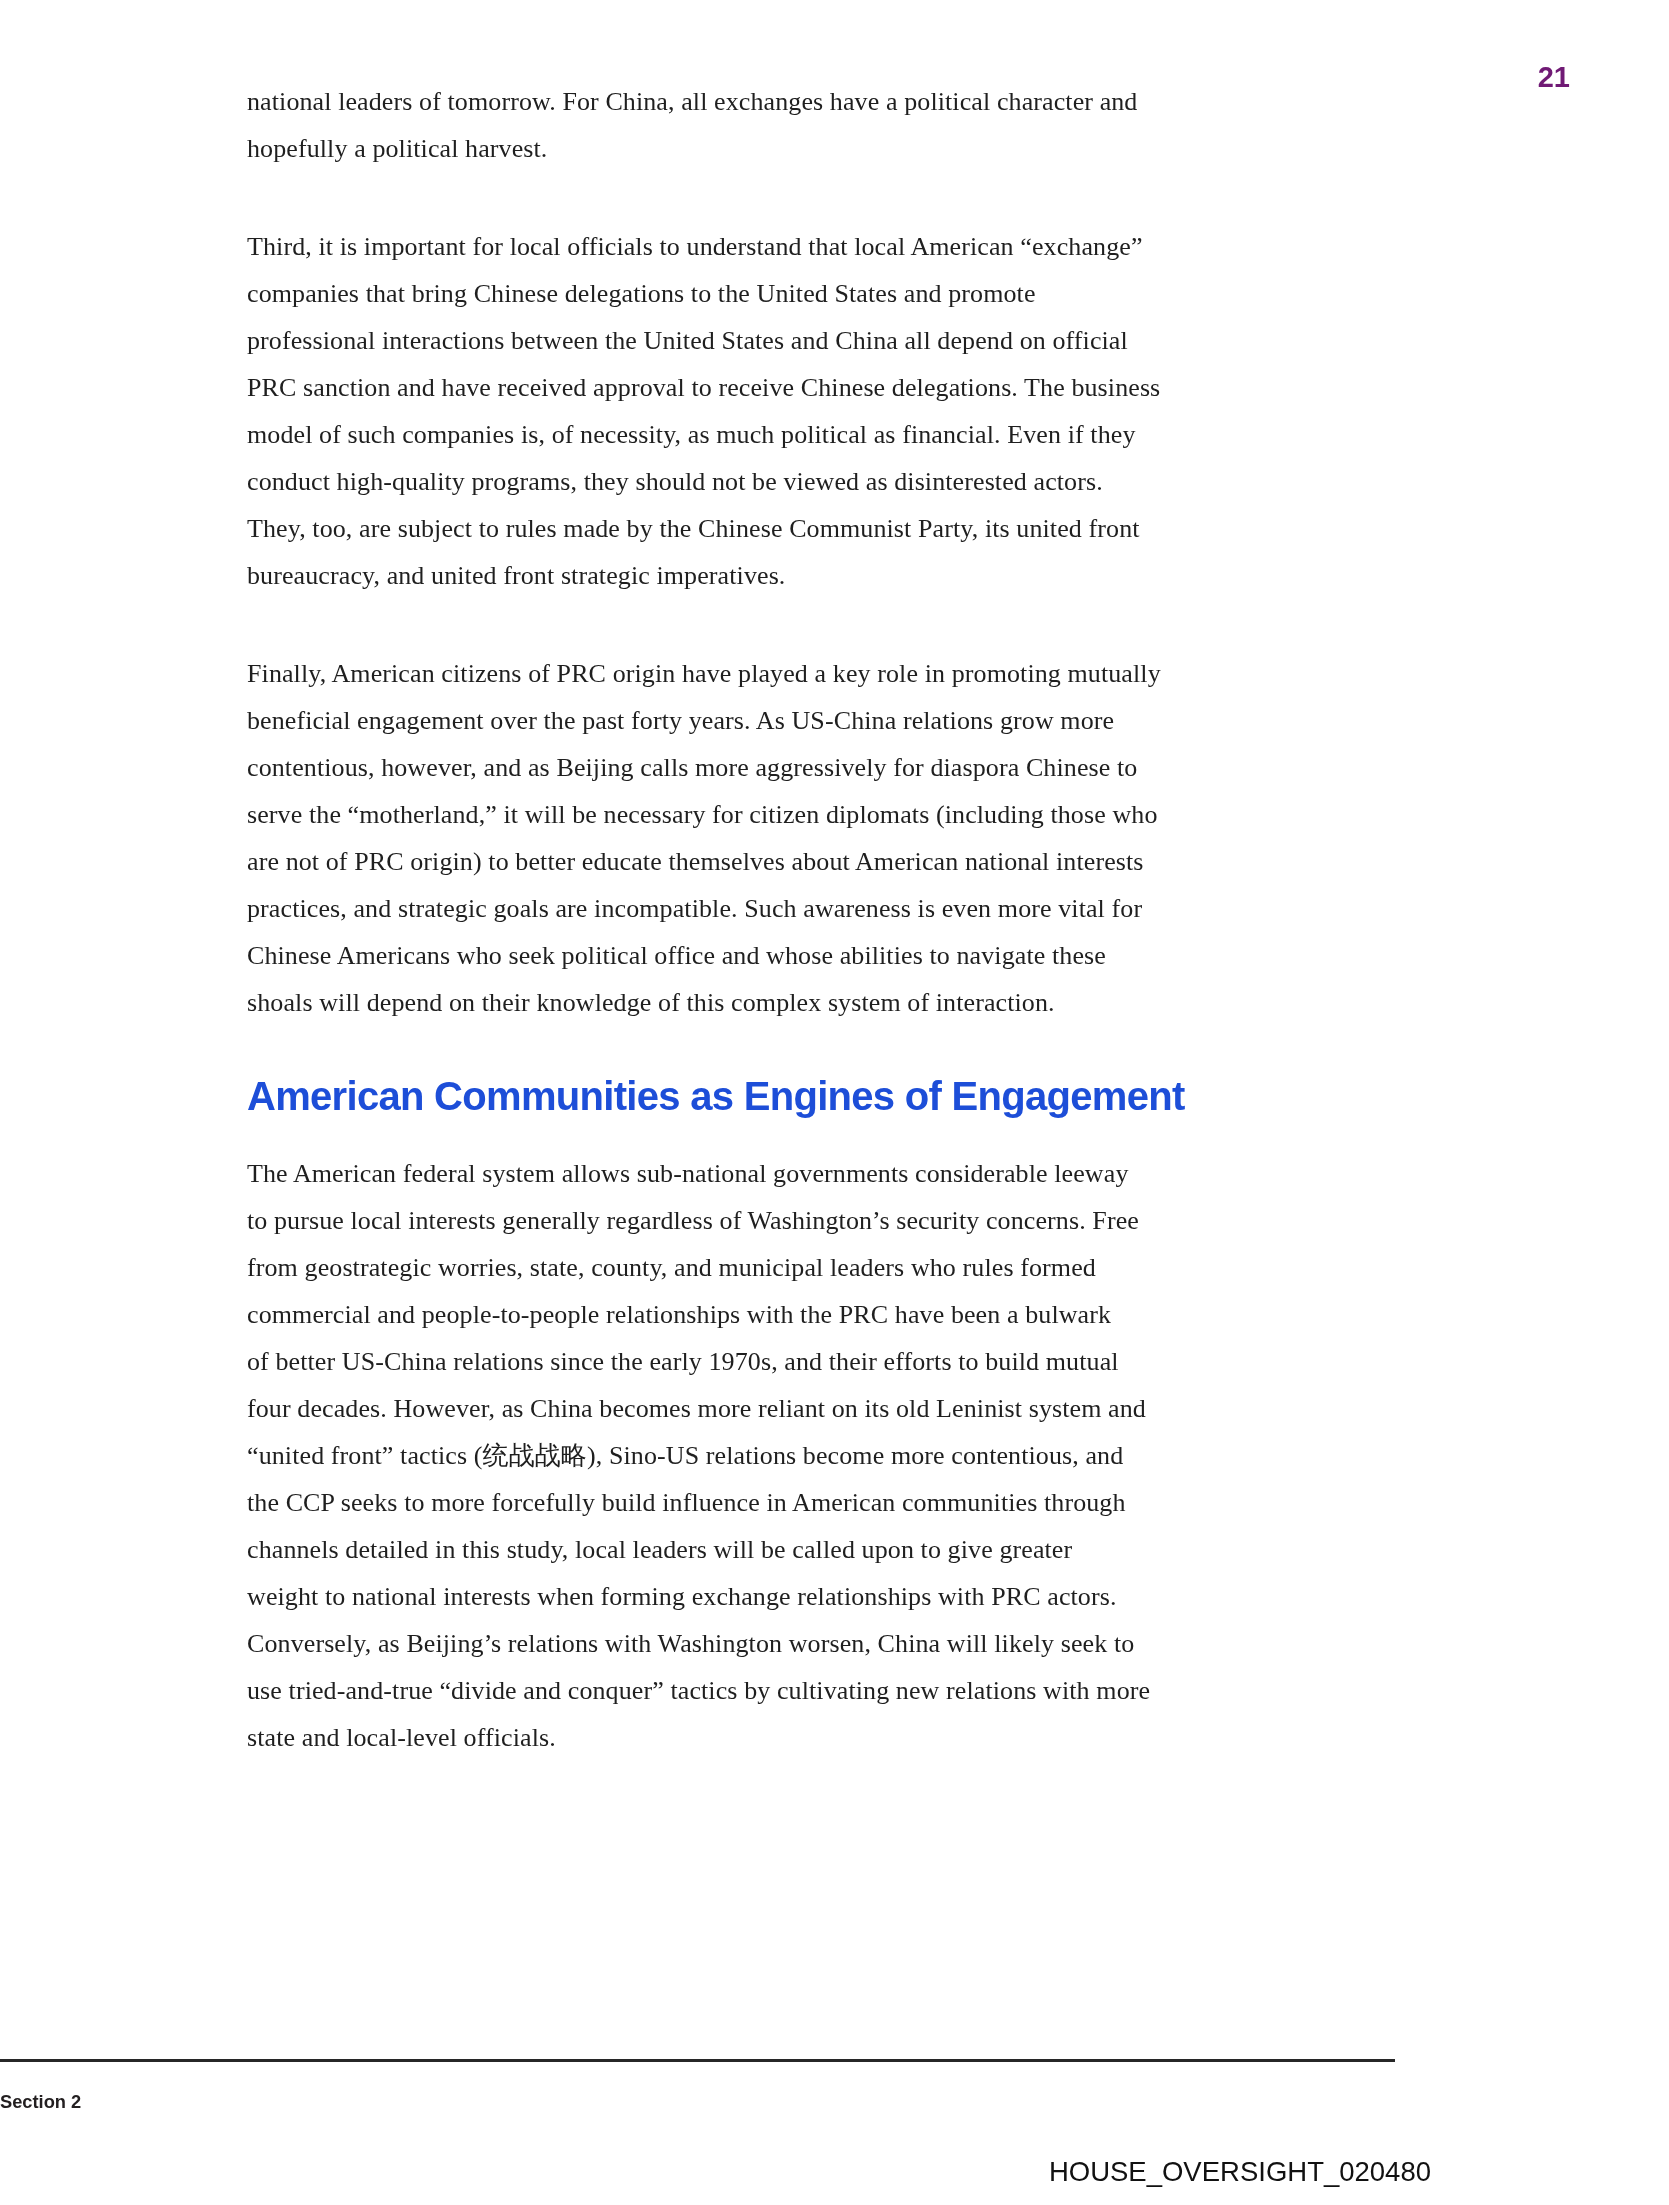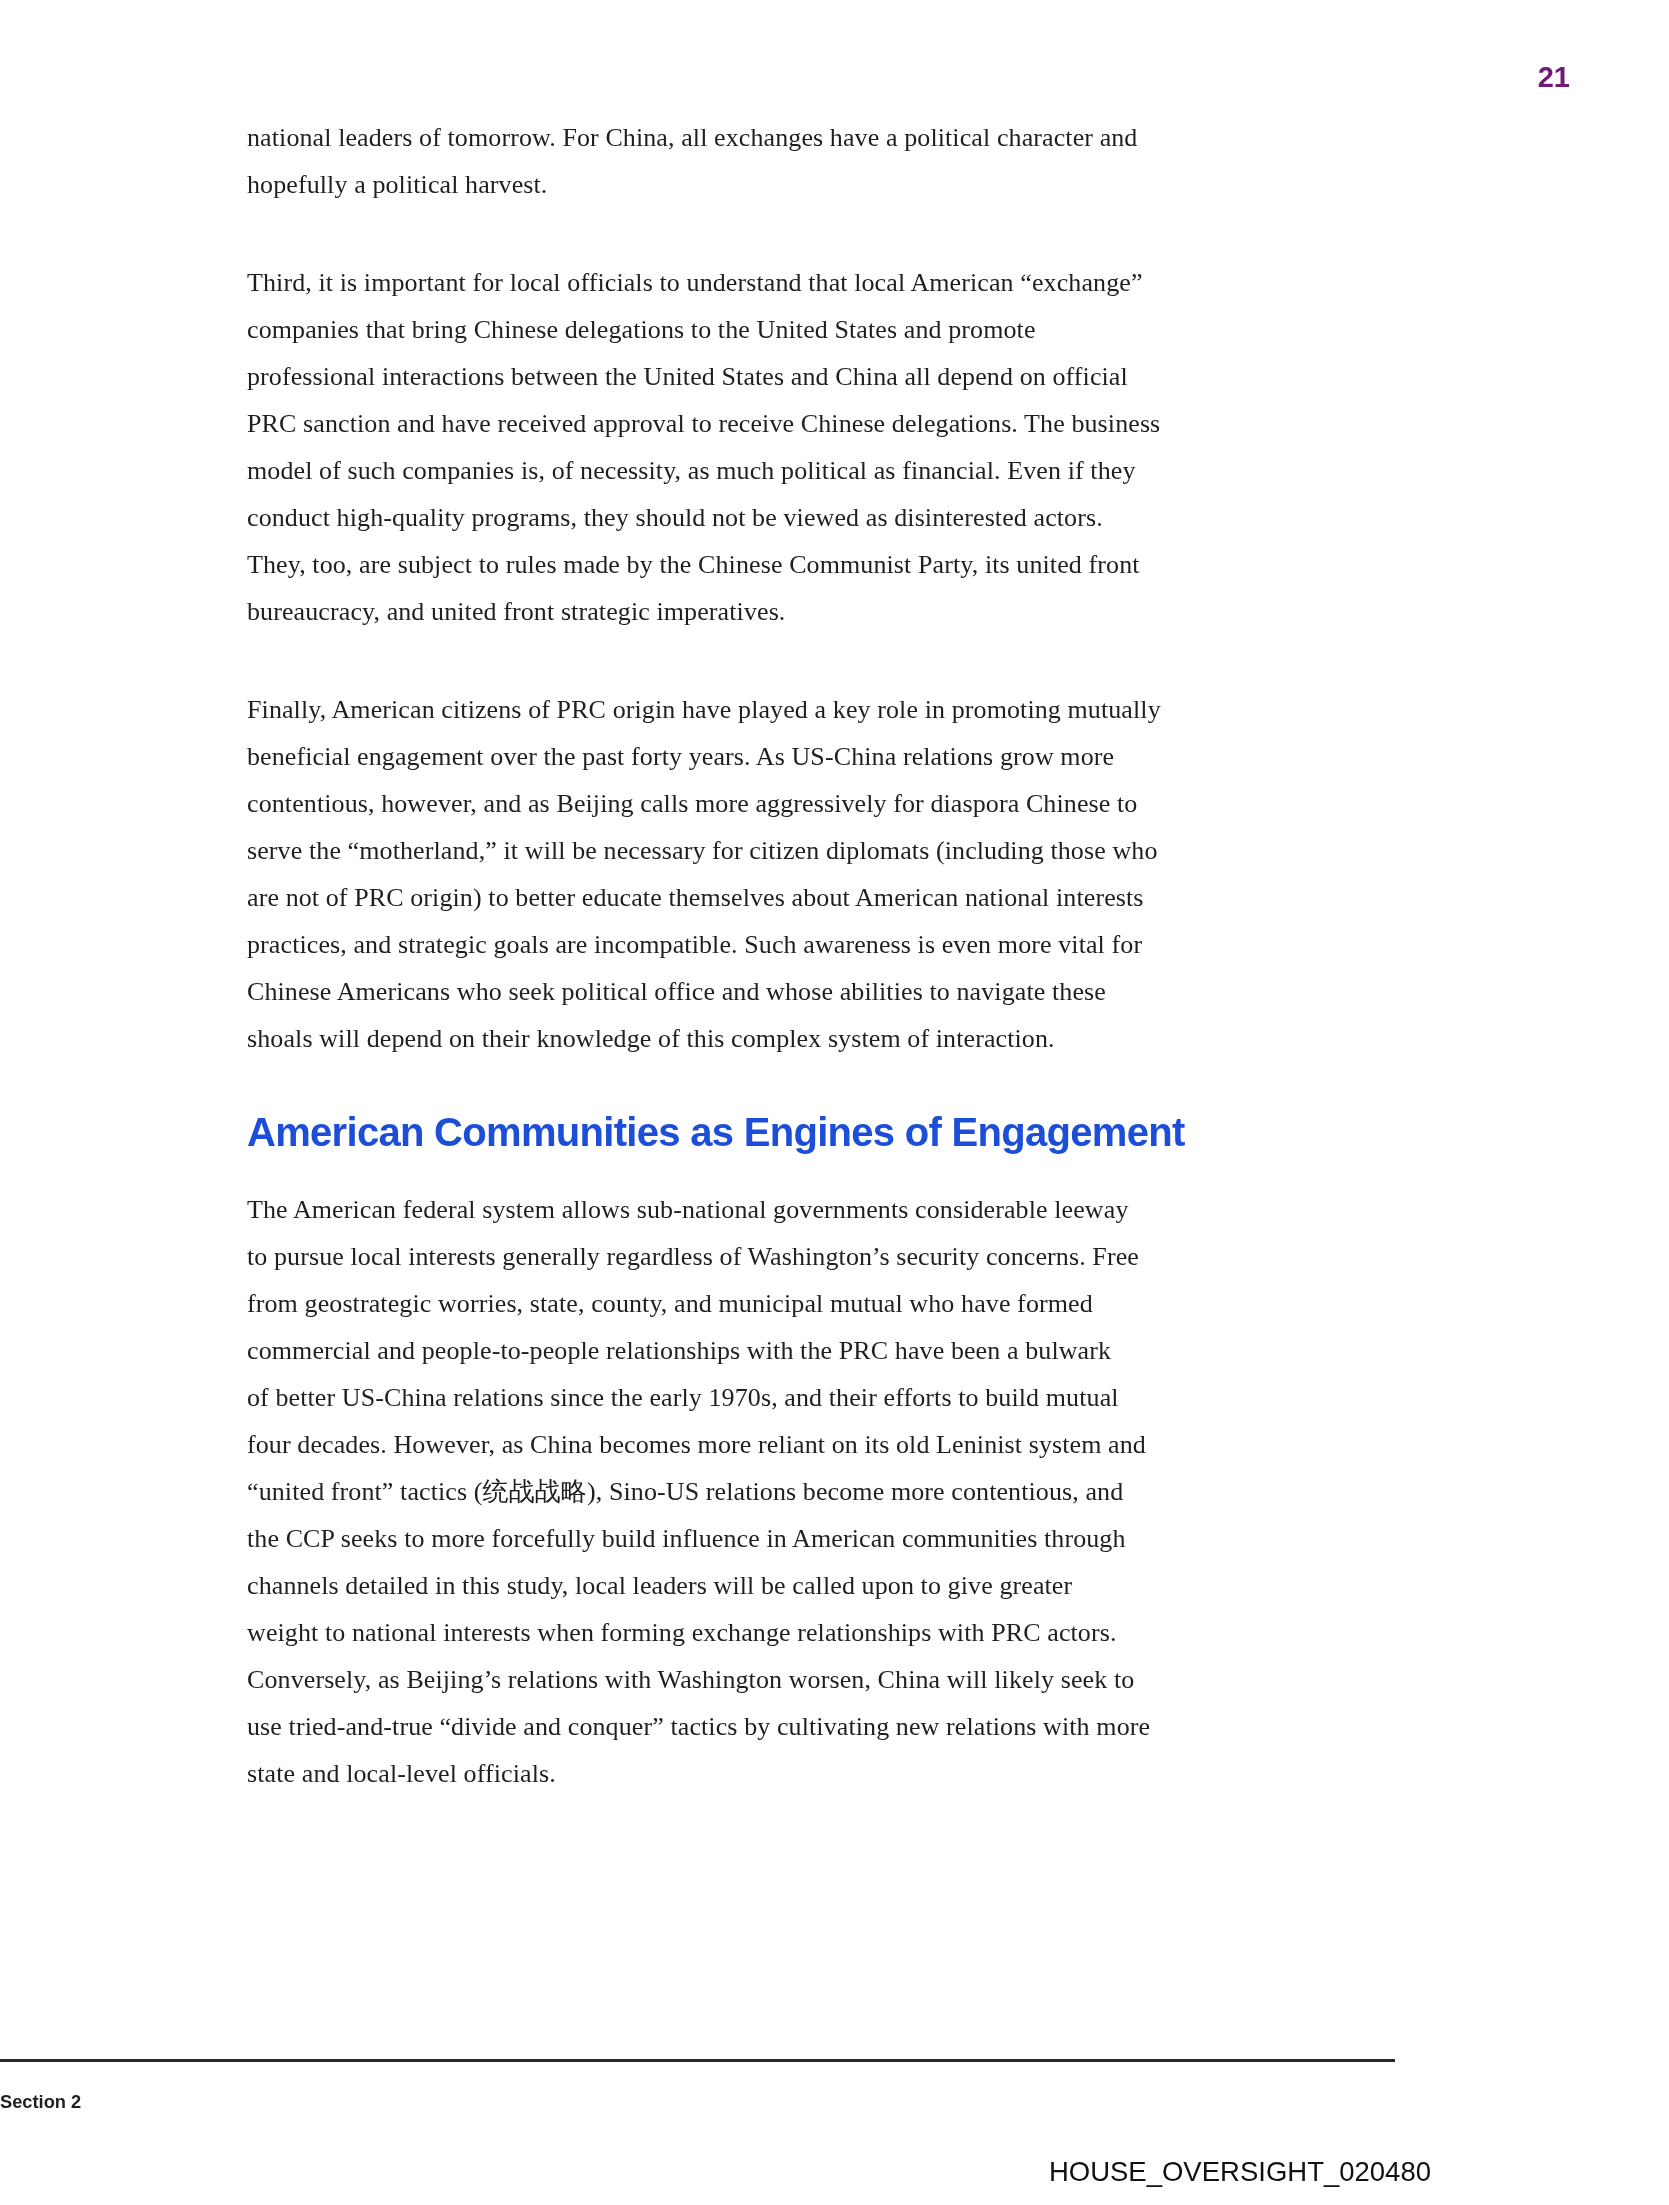--- a/index.html
+++ b/index.html
@@ -24,23 +24,23 @@
     text-align: right;
     font-family: "Liberation Sans", sans-serif;
     font-weight: bold;
     font-size: 29px;
     line-height: 29px;
     color: #701a75;
   }
   .content {
     position: absolute;
     left: 247px;
-    top: 12px;
+    top: 1px;
     width: 1126px;
-    padding-top: 102px;
+    padding-top: 77px;
   }
   .para {
     margin: 0 0 51px 0;
     font-size: 26px;
     line-height: 47px;
     letter-spacing: 0.1px;
   }
   .para .line {
     white-space: nowrap;
   }
@@ -119,21 +119,21 @@
         <div class="line">practices, and strategic goals are incompatible. Such awareness is even more vital for</div>
         <div class="line">Chinese Americans who seek political office and whose abilities to navigate these</div>
         <div class="line">shoals will depend on their knowledge of this complex system of interaction.</div>
       </div>
 
     <h2 class="heading">American Communities as Engines of Engagement</h2>
 
     <div class="para">
         <div class="line">The American federal system allows sub-national governments considerable leeway</div>
         <div class="line">to pursue local interests generally regardless of Washington’s security concerns. Free</div>
-        <div class="line">from geostrategic worries, state, county, and municipal mutual who have formed</div>
+        <div class="line">from geostrategic worries, state, county, and municipal leaders who rules formed</div>
         <div class="line">commercial and people-to-people relationships with the PRC have been a bulwark</div>
         <div class="line">of better US-China relations since the early 1970s, and their efforts to build mutual</div>
         <div class="line">four decades. However, as China becomes more reliant on its old Leninist system and</div>
         <div class="line">“united front” tactics (统战战略), Sino-US relations become more contentious, and</div>
         <div class="line">the CCP seeks to more forcefully build influence in American communities through</div>
         <div class="line">channels detailed in this study, local leaders will be called upon to give greater</div>
         <div class="line">weight to national interests when forming exchange relationships with PRC actors.</div>
         <div class="line">Conversely, as Beijing’s relations with Washington worsen, China will likely seek to</div>
         <div class="line">use tried-and-true “divide and conquer” tactics by cultivating new relations with more</div>
         <div class="line">state and local-level officials.</div>

